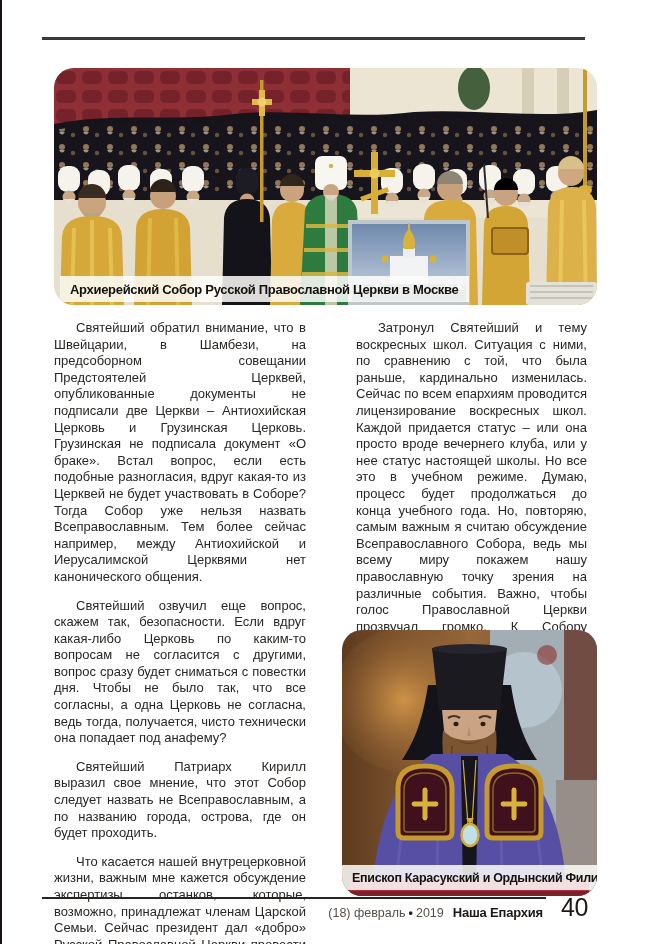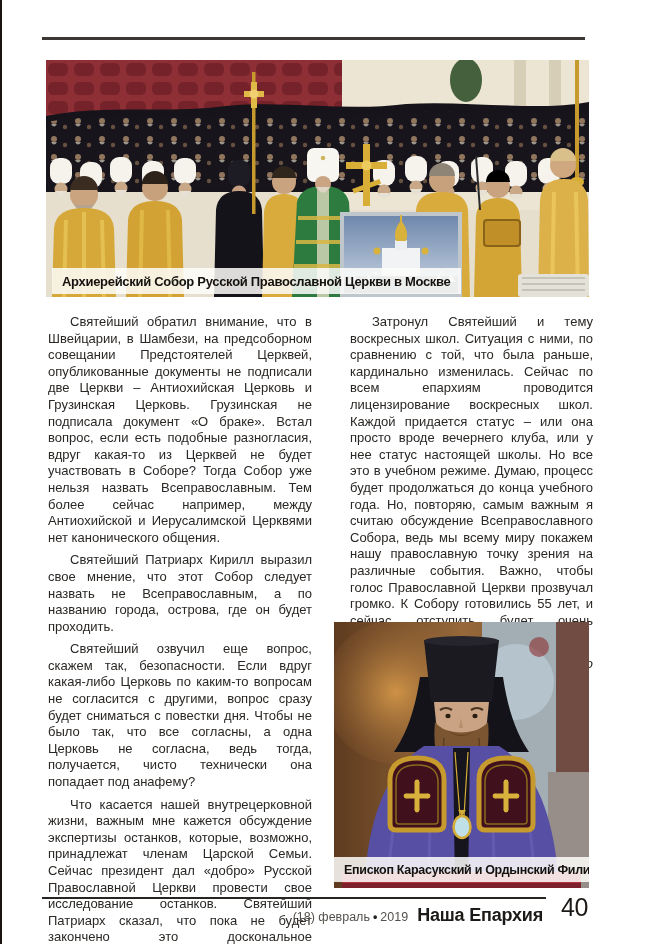--- a/index.html
+++ b/index.html
@@ -1,37 +1,37 @@
 <!DOCTYPE html>
 <html><head>
 <meta charset="utf-8">
 <style>
   html,body{margin:0;padding:0;width:654px;height:944px;background:#ffffff;}
   body{font-family:"Liberation Sans",sans-serif;position:relative;overflow:hidden;color:#2c2926;}
   .page{position:absolute;inset:0;background:#fff;}
   .edge-line{position:absolute;left:0;top:0;width:2px;height:944px;background:#181210;}
   .top-rule{position:absolute;left:42px;top:37px;width:543px;height:3px;background:#3c3835;}
-  figure{margin:4px;}
+  figure{margin:12px;border-radius:20px;}
   .photo-top{position:absolute;left:42px;top:56px;width:543px;height:237px;overflow:hidden;}
   .photo-top svg{display:block;width:100%;height:100%;}
   .photo-bishop{position:absolute;left:330px;top:618px;width:255px;height:266px;overflow:hidden;}
   .photo-bishop svg{display:block;width:100%;height:100%;}
   .caption-bar{position:absolute;background:rgba(253,253,250,0.86);color:#14110e;
     font-weight:bold;font-size:13px;line-height:1;padding:7px 10px 6px;letter-spacing:-0.3px;white-space:nowrap;}
   .caption-top{left:6px;bottom:3px;}
   .caption-bishop{left:0;bottom:6px;font-size:12.5px;}
   .col{position:absolute;top:308px;font-size:13px;line-height:16.6px;text-align:justify;color:#2a2724;}
-  .col p{margin:6px;text-indent:22px;}
+  .col p{margin:12px;text-indent:22px;}
   .col-left{left:42px;width:276px;}
   .col-right{left:344px;width:255px;}
   .byline{text-indent:0 !important;text-align:right;font-style:italic;margin-top:10px !important;font-size:13.4px;color:#2a2724;}
   .footer-rule{position:absolute;left:42px;top:897px;width:504px;height:2px;background:#282421;}
   .footer-info{position:absolute;top:905px;right:111px;font-size:12.5px;color:#55504b;white-space:nowrap;}
   .footer-info .f-dot{color:#231f1c;font-weight:bold;margin:0 3px;}
-  .footer-info .f-mag{font-weight:bold;color:#1c1916;font-size:18px;margin-left:9px;letter-spacing:-0.2px;}
+  .footer-info .f-mag{font-weight:bold;color:#1c1916;font-size:13px;margin-left:9px;letter-spacing:-0.2px;}
   .page-number{position:absolute;top:893px;left:561px;font-size:25px;color:#1c1916;letter-spacing:-0.5px;}
 </style>
 </head>
 <body>
 
 <div class="page">
 
   <div class="edge-line"></div>
   <div class="top-rule"></div>
 
@@ -179,22 +179,22 @@
       <g>
         <rect x="472" y="214" width="71" height="23" rx="3" fill="#e3e1d8"></rect>
         <path d="M476,218 h63 M476,224 h63 M476,230 h63" stroke="#c6c3b8" stroke-width="2"></path>
       </g>
     </svg>
     <figcaption class="caption-bar caption-top">Архиерейский Собор Русской Православной Церкви в Москве</figcaption>
   </figure>
 
   <div class="col col-left">
     <p>Святейший обратил внимание, что в Швейцарии, в Шамбези, на предсоборном совещании Предстоятелей Церквей, опубликованные документы не подписали две Церкви – Антиохийская Церковь и Грузинская Церковь. Грузинская не подписала документ «О браке». Встал вопрос, если есть подобные разногласия, вдруг какая-то из Церквей не будет участвовать в Соборе? Тогда Собор уже нельзя назвать Всеправославным. Тем более сейчас например, между Антиохийской и Иерусалимской Церквями нет канонического общения.</p>
+    <p>Святейший озвучил еще вопрос, скажем так, безопасности. Если вдруг какая-либо Церковь по каким-то вопросам не согласится с другими, вопрос сразу будет сниматься с повестки дня. Чтобы не было так, что все согласны, а одна Церковь не согласна, ведь тогда, получается, чисто технически она попадает под анафему?</p>
     <p>Святейший Патриарх Кирилл выразил свое мнение, что этот Собор следует назвать не Всеправославным, а по названию города, острова, где он будет проходить.</p>
-    <p>Святейший озвучил еще вопрос, скажем так, безопасности. Если вдруг какая-либо Церковь по каким-то вопросам не согласится с другими, вопрос сразу будет сниматься с повестки дня. Чтобы не было так, что все согласны, а одна Церковь не согласна, ведь тогда, получается, чисто технически она попадает под анафему?</p>
     <p>Что касается нашей внутрецерковной жизни, важным мне кажется обсуждение экспертизы останков, которые, возможно, принадлежат членам Царской Семьи. Сейчас президент дал «добро» Русской Православной Церкви провести свое исследование останков. Святейший Патриарх сказал, что пока не будет закончено это доскональное исследование, что-либо конкретно говорить не стоит.</p>
   </div>
 
   <div class="col col-right">
     <p>Затронул Святейший и тему воскресных школ. Ситуация с ними, по сравнению с той, что была раньше, кардинально изменилась. Сейчас по всем епархиям проводится лицензирование воскресных школ. Каждой придается статус – или она просто вроде вечернего клуба, или у нее статус настоящей школы. Но все это в учебном режиме. Думаю, процесс будет продолжаться до конца учебного года. Но, повторяю, самым важным я считаю обсуждение Всеправославного Собора, ведь мы всему миру покажем нашу православную точку зрения на различные события. Важно, чтобы голос Православной Церкви прозвучал громко. К Собору готовились 55 лет, и сейчас отступить будет очень неправильно.</p>
     <p class="byline">Записала Оксана Головко</p>
   </div>
 
   <figure class="photo-bishop">
     <svg viewBox="0 0 255 266" preserveAspectRatio="none">

